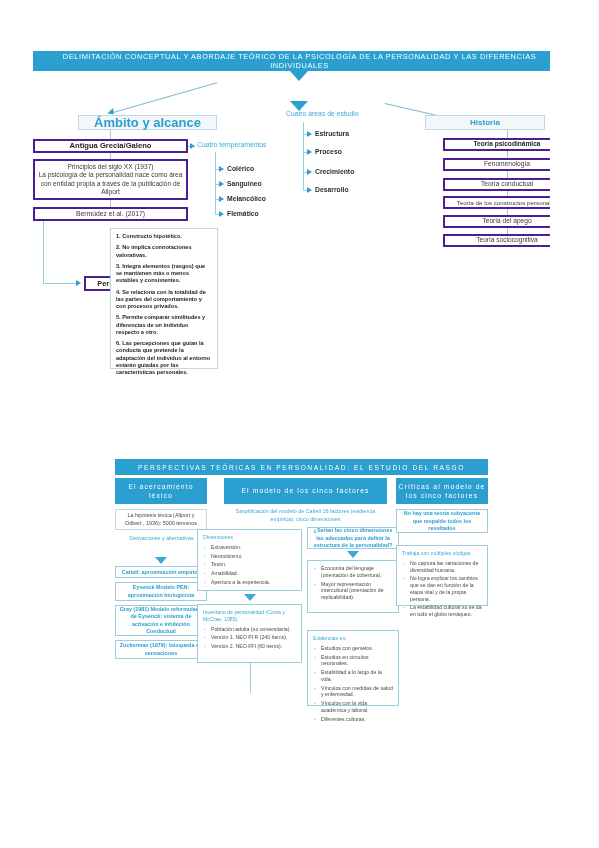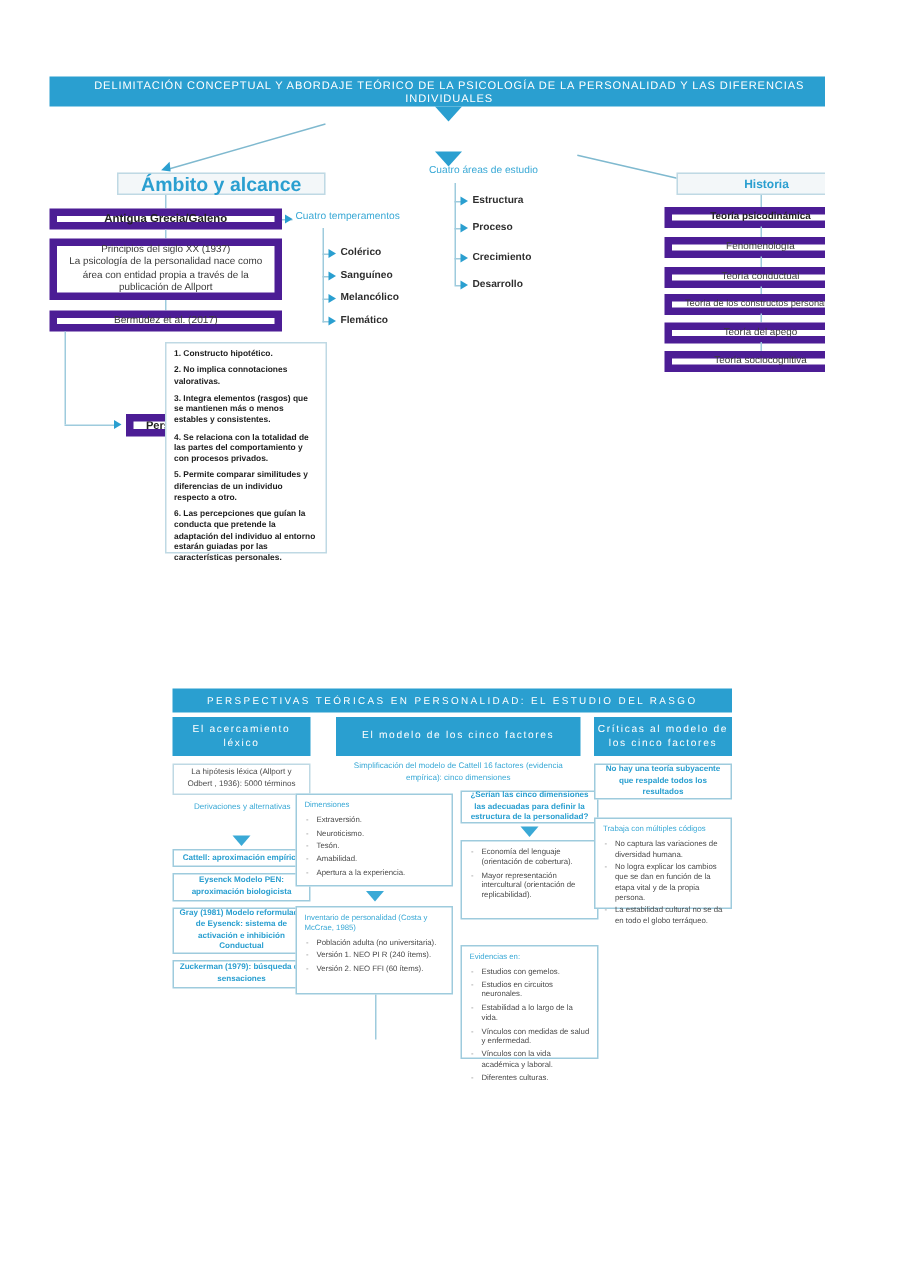--- a/index.html
+++ b/index.html
@@ -25,21 +25,21 @@
     position: absolute;
     border: 1px solid #bfd9e4;
     background: #f3f7f9;
     color: #2a9fd0;
     font-weight: bold;
     display: flex; align-items: center; justify-content: center;
     text-align: center;
   }
   .box {
     position: absolute;
-    border: 5px solid #4c1d95;
+    border: 2px solid #4c1d95;
     background: #ffffff;
     display: flex; align-items: center; justify-content: center;
     text-align: center;
     color: #3a3a3a;
     padding: 2px 3px;
     line-height: 1.22;
   }
   .box.b { font-weight: bold; color: #222; }
   .vline { position: absolute; background: #9ecbdd; width: 1px; }
   .hline { position: absolute; background: #9ecbdd; height: 1px; }
@@ -88,21 +88,21 @@
     font-weight: bold;
   }
   #listbox p { margin: 0 0 4px 0; }
 
   
   #temp-title { left: 197px; top: 141px; font-size: 6.8px; }
   
   #areas-title { left: 286px; top: 110px; font-size: 6.8px; color: #3aa9d6; }
 
   
-  #historia { left: 451px; top: 115px; width: 120px; height: 15px; font-size: 8px; }
+  #historia { left: 425px; top: 115px; width: 120px; height: 15px; font-size: 8px; }
   .hist { left: 443px; width: 128px; height: 13px; font-size: 6.6px; }
 
   
   #b-band { left: 115px; top: 459px; width: 373px; height: 16px; font-size: 6.6px; letter-spacing: 1.6px; }
   .colhead {
     position: absolute; background: #2a9fd0; color: #fff;
     display: flex; align-items: center; justify-content: center; text-align: center;
     font-size: 6.8px; letter-spacing: 1.1px; line-height: 1.35;
   }
   .panel {

